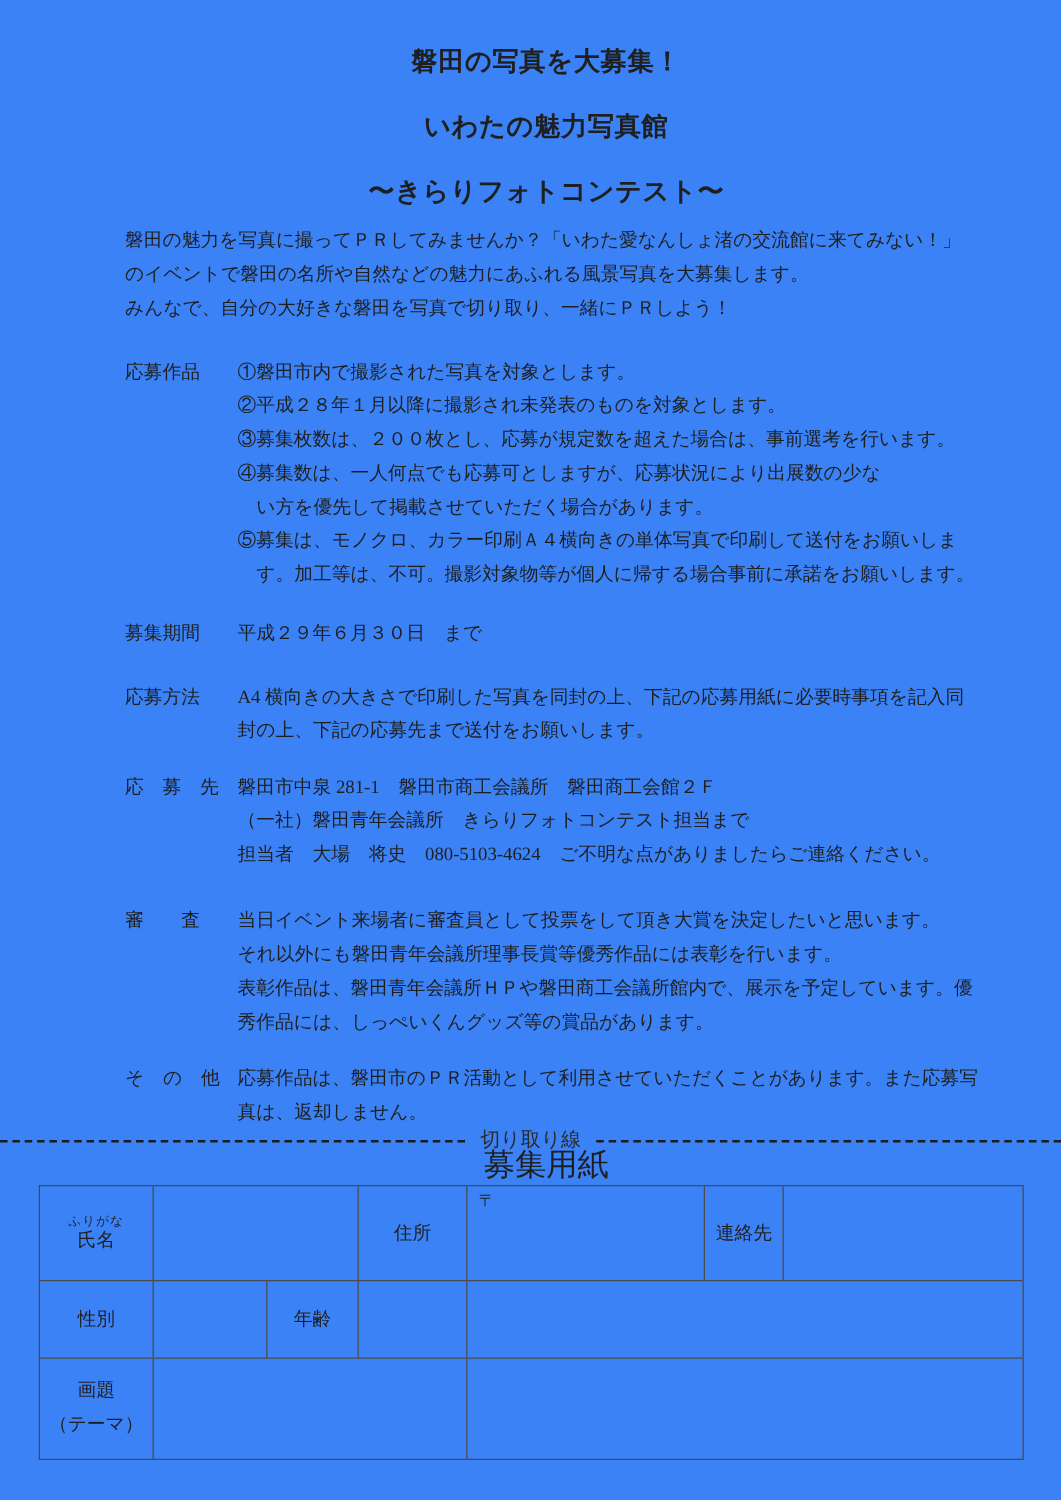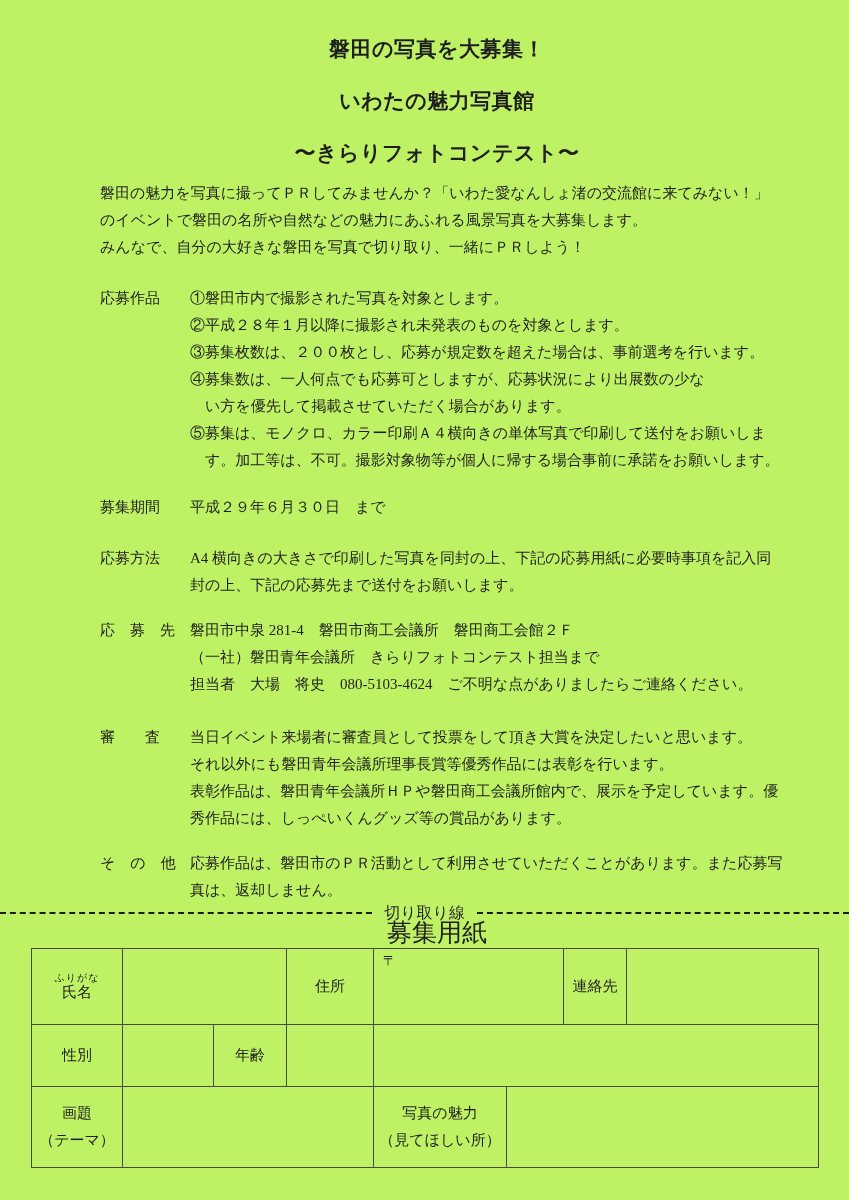--- a/index.html
+++ b/index.html
@@ -1,17 +1,17 @@
 <!DOCTYPE html>
 <html><head>
 <meta charset="utf-8">
 <style>
   html,body{margin:0;padding:0;background:#e8e8e8;}
   .page{
-    position:relative;width:849px;height:1200px;margin:0 auto;background:#bef264;
+    position:relative;width:849px;height:1200px;margin:0 auto;background:#3b82f6;
     color:#1f1f1f;font-family:"Liberation Serif","DejaVu Serif",serif;
     font-size:15px;overflow:hidden;
   }
   
   .titles{margin:0 75px 0 100px;text-align:center;padding-top:36px;}
   .title{font-size:21px;line-height:26px;font-weight:600;letter-spacing:0.5px;white-space:nowrap;}
   .title+.title{margin-top:26px;}
   
   .intro{margin:14px 0 0 100px;}
   .intro .line{line-height:27px;white-space:nowrap;}
@@ -86,21 +86,21 @@
       <div class="section">
         <div class="section-label">応募方法</div>
         <div class="section-content">
           <div class="sline">A4 横向きの大きさで印刷した写真を同封の上、下記の応募用紙に必要時事項を記入同</div>
           <div class="sline">封の上、下記の応募先まで送付をお願いします。</div>
         </div>
       </div>
       <div class="section">
         <div class="section-label">応　募　先</div>
         <div class="section-content">
-          <div class="sline">磐田市中泉 281-4　磐田市商工会議所　磐田商工会館２Ｆ</div>
+          <div class="sline">磐田市中泉 281-1　磐田市商工会議所　磐田商工会館２Ｆ</div>
           <div class="sline">（一社）磐田青年会議所　きらりフォトコンテスト担当まで</div>
           <div class="sline">担当者　大場　将史　080-5103-4624　ご不明な点がありましたらご連絡ください。</div>
         </div>
       </div>
       <div class="section">
         <div class="section-label">審　　査</div>
         <div class="section-content">
           <div class="sline">当日イベント来場者に審査員として投票をして頂き大賞を決定したいと思います。</div>
           <div class="sline">それ以外にも磐田青年会議所理事長賞等優秀作品には表彰を行います。</div>
           <div class="sline">表彰作品は、磐田青年会議所ＨＰや磐田商工会議所館内で、展示を予定しています。優</div>
@@ -159,23 +159,17 @@
     </div>
 
     <div class="frow" style="height:80px;">
       <div class="fcell" style="width:91px;">
         <div class="two-line">
           <div>画題</div>
           <div>（テーマ）</div>
         </div>
       </div>
       <div class="fcell" style="width:251px;"></div>
-      <div class="fcell" style="width:133px;">
-        <div class="two-line">
-          <div>写真の魅力</div>
-          <div>（見てほしい所）</div>
-        </div>
-      </div>
       <div class="fcell grow"></div>
     </div>
 
   </div>
 </div>
 
 </body></html>

